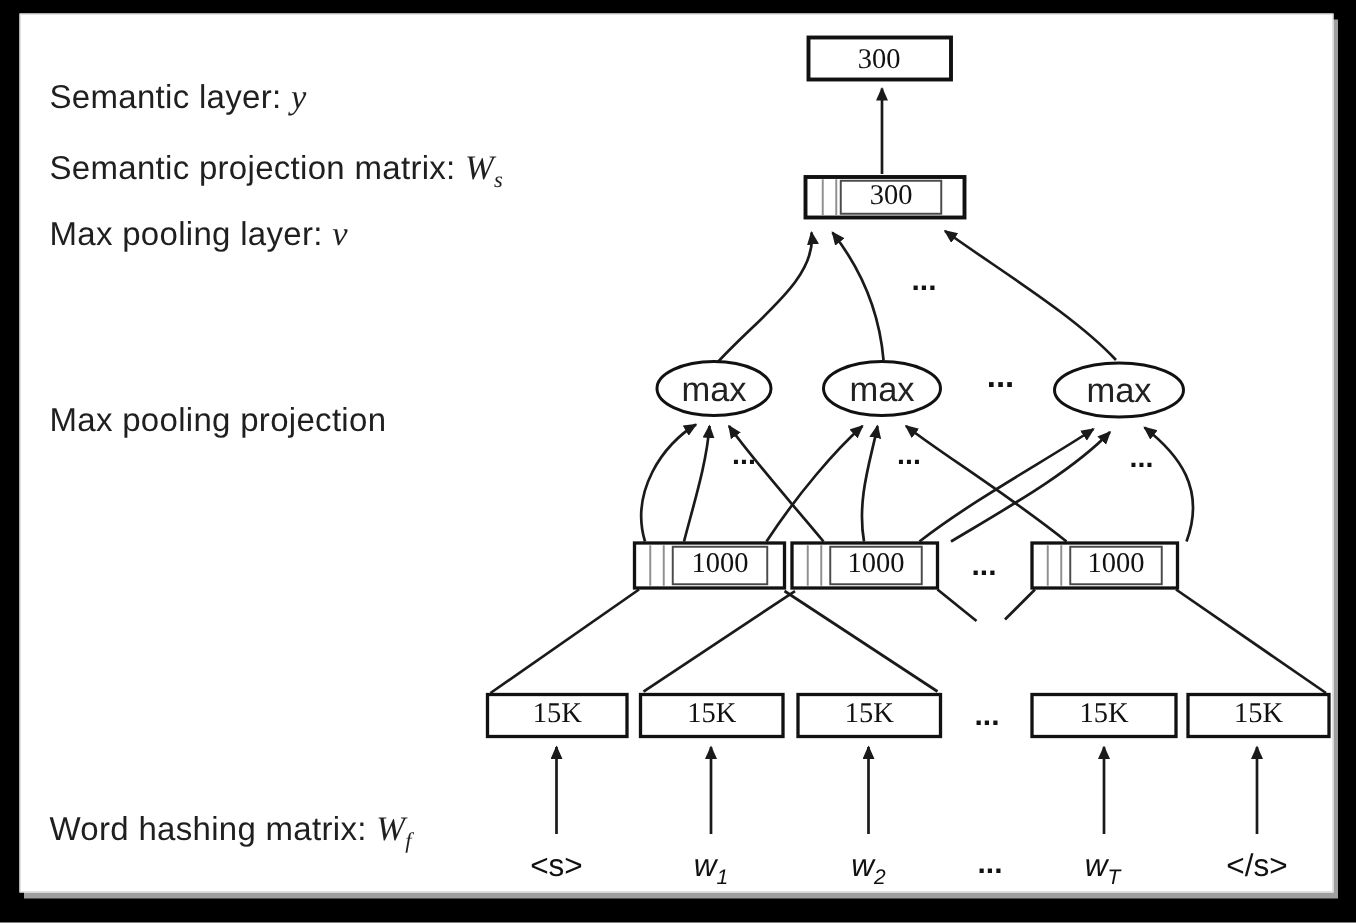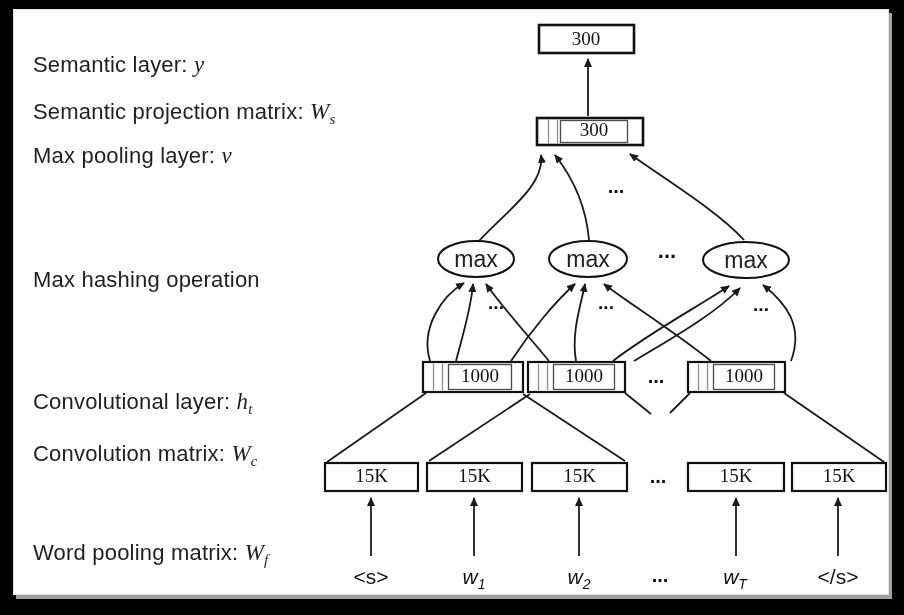--- a/index.html
+++ b/index.html
@@ -40,24 +40,22 @@
 </style>
 </head>
 <body>
 
 <div class="slide"></div>
 
 <div class="labels">
   <div class="lbl" style="top:24px"><span>Semantic layer: </span><span class="sym">y</span><sub></sub></div>
   <div class="lbl" style="top:115px"><span>Max pooling layer: </span><span class="sym">v</span><sub></sub></div>
   <div class="lbl" style="top:71px"><span>Semantic projection matrix: </span><span class="sym">W</span><sub>s</sub></div>
-  <div class="lbl" style="top:239px"><span>Max hashing operation</span><span class="sym"></span><sub></sub></div>
-  <div class="lbl" style="top:361px"><span>Convolutional layer: </span><span class="sym">h</span><sub>t</sub></div>
-  <div class="lbl" style="top:413px"><span>Convolution matrix: </span><span class="sym">W</span><sub>c</sub></div>
-  <div class="lbl" style="top:512px"><span>Word pooling matrix: </span><span class="sym">W</span><sub>f</sub></div>
+  <div class="lbl" style="top:239px"><span>Max pooling projection</span><span class="sym"></span><sub></sub></div>
+  <div class="lbl" style="top:512px"><span>Word hashing matrix: </span><span class="sym">W</span><sub>f</sub></div>
 </div>
 
 <svg width="904" height="615" viewBox="0 0 904 615">
   <defs>
     <marker id="ah" markerUnits="userSpaceOnUse" markerWidth="11" markerHeight="9" refX="8" refY="4" orient="auto">
       <path d="M0,0 L9,4 L0,8 z" fill="#1a1a1a"></path>
     </marker>
   </defs>
 
   <path class="wire" d="M588,116 L588,59" marker-end="url(#ah)"></path>

